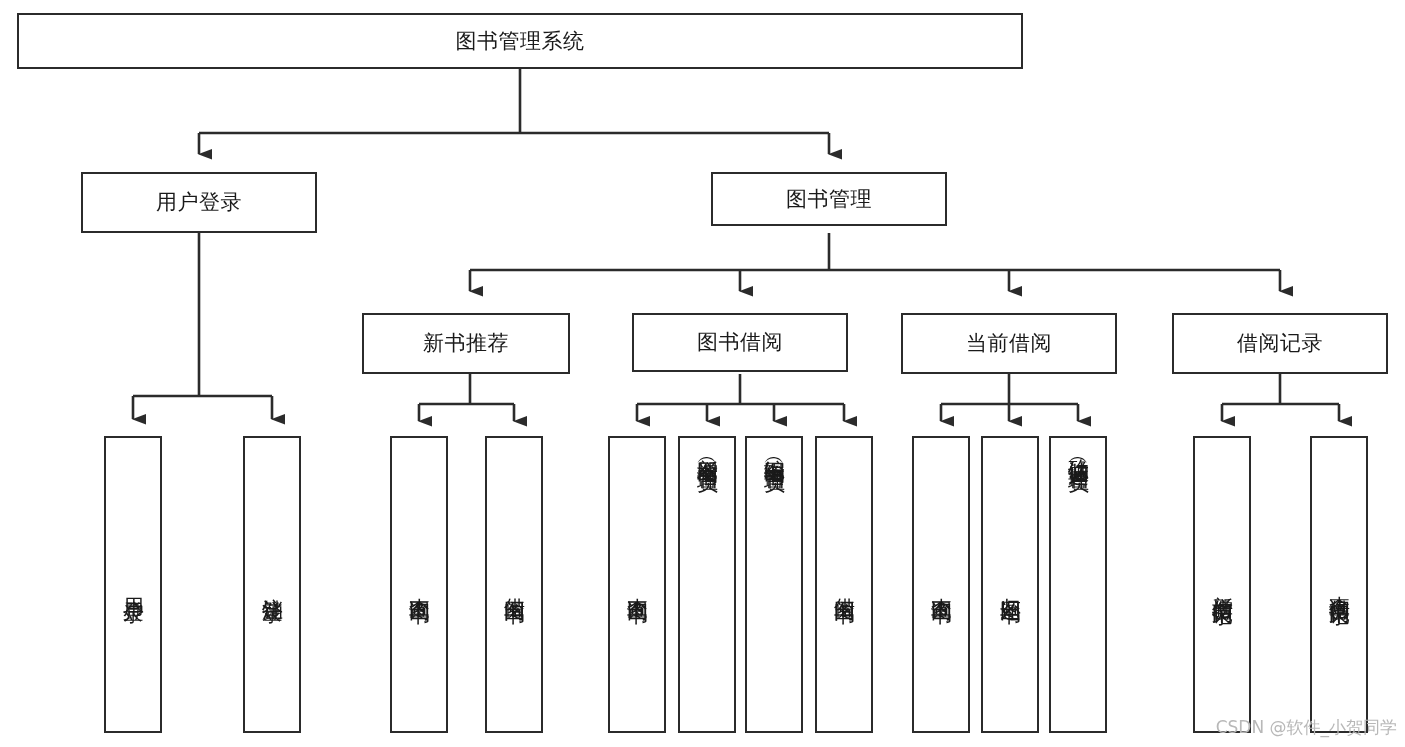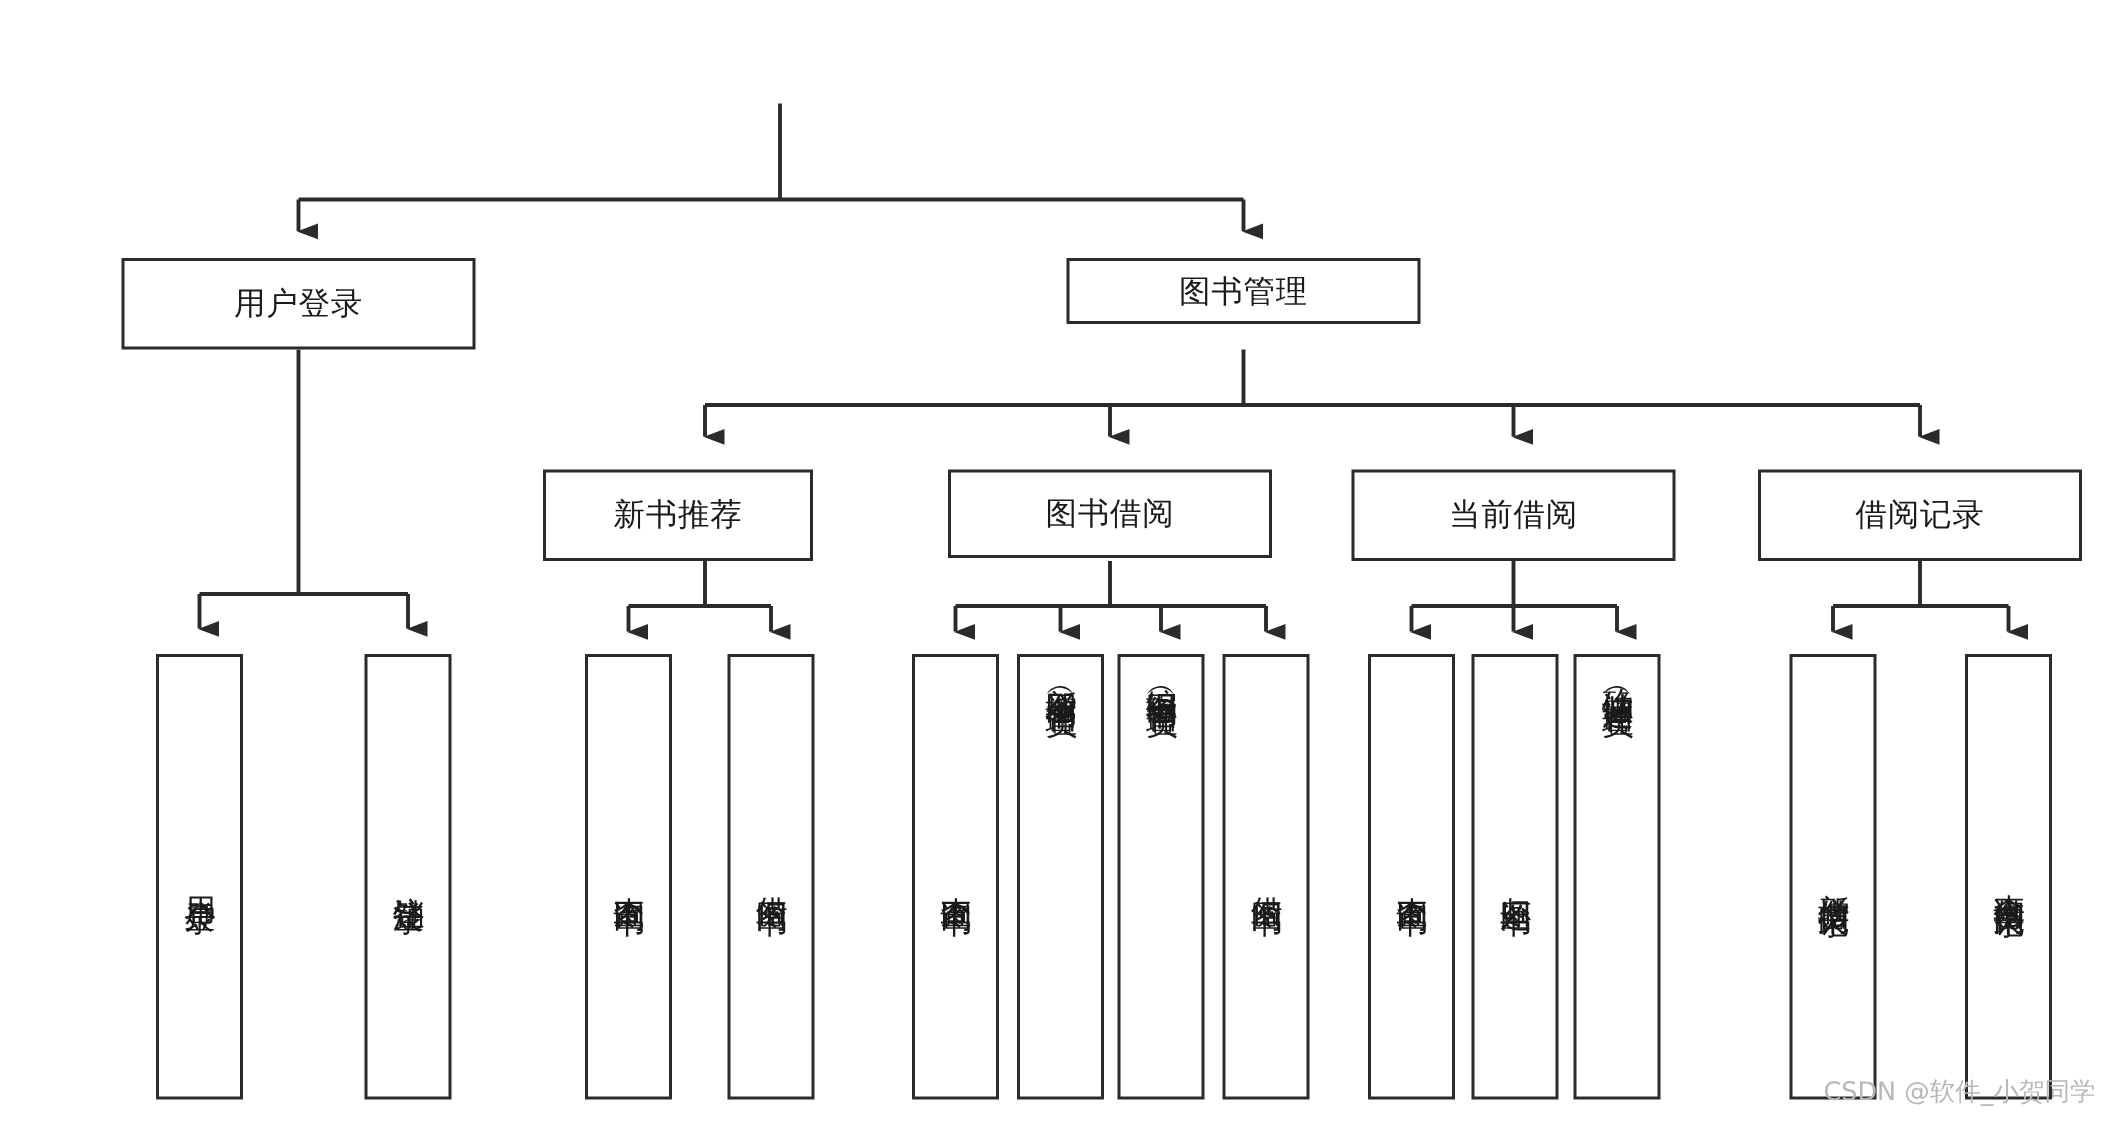--- a/index.html
+++ b/index.html
@@ -129,30 +129,33 @@
       <path d="M 1009 404 L 1009 421" marker-end="url(#arrow)"></path>
       <path d="M 1078 404 L 1078 421" marker-end="url(#arrow)"></path>
 
       <path d="M 1280 374 L 1280 404"></path>
       <path d="M 1222 404 L 1339 404"></path>
       <path d="M 1222 404 L 1222 421" marker-end="url(#arrow)"></path>
       <path d="M 1339 404 L 1339 421" marker-end="url(#arrow)"></path>
     </g>
   </svg>
 
+  <div class="node root horiz" style="left:17px; top:13px; width:1006px; height:56px;">
+    <span class="label">图书管理系统</span>
+  </div>
 
   <div class="node horiz" style="left:81px; top:172px; width:236px; height:61px;">
     <span class="label">用户登录</span>
   </div>
 
-  <div class="node horiz" style="left:711px; top:172px; width:236px; height:44px;">
+  <div class="node horiz" style="left:711px; top:172px; width:236px; height:54px;">
     <span class="label">图书管理</span>
   </div>
 
-  <div class="node horiz" style="left:362px; top:313px; width:180px; height:61px;">
+  <div class="node horiz" style="left:362px; top:313px; width:208px; height:61px;">
     <span class="label">新书推荐</span>
   </div>
 
   <div class="node horiz" style="left:632px; top:313px; width:216px; height:59px;">
     <span class="label">图书借阅</span>
   </div>
 
   <div class="node horiz" style="left:1172px; top:313px; width:216px; height:61px;">
     <span class="label">借阅记录</span>
   </div>

